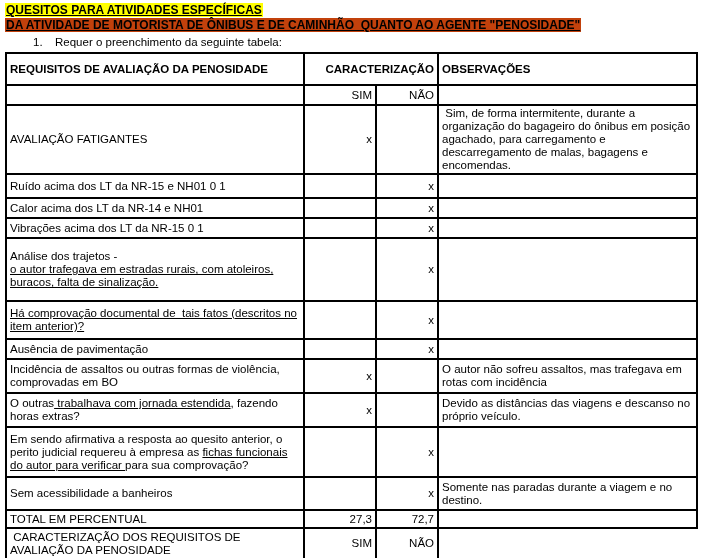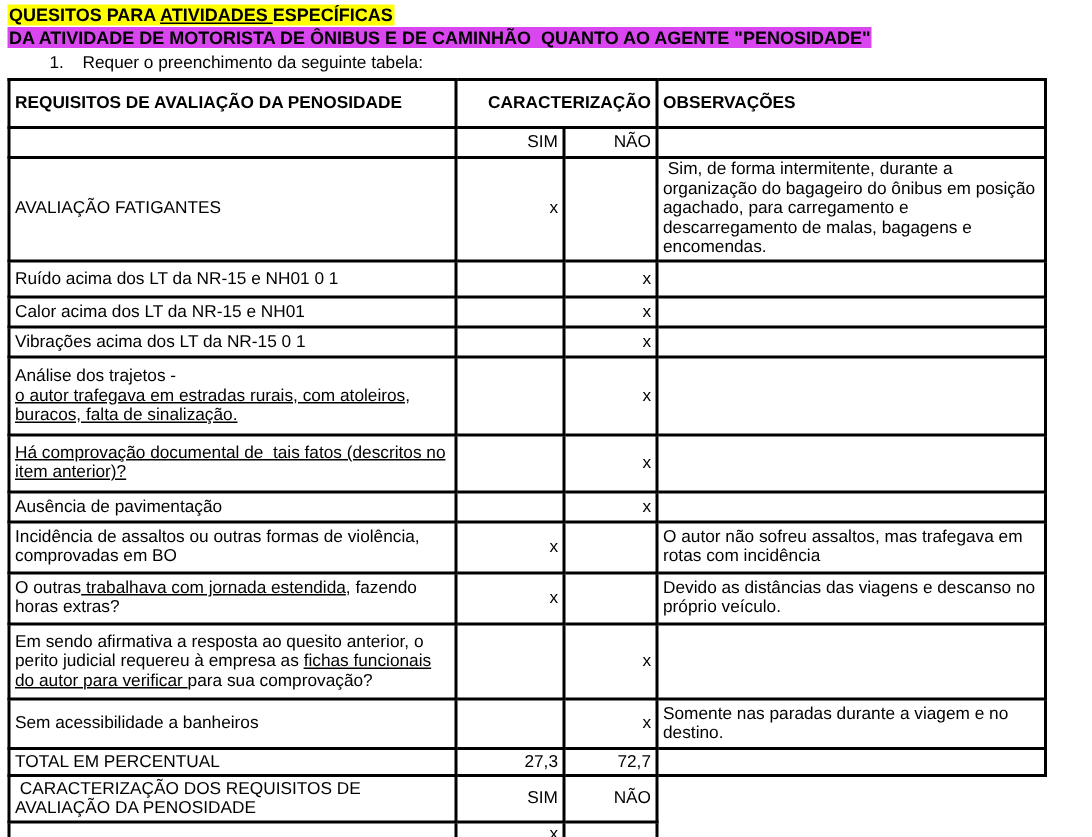--- a/index.html
+++ b/index.html
@@ -9,21 +9,21 @@
     background: #ffffff; color: #000000;
     font-family: "Liberation Sans", sans-serif;
   }
   .doc { padding: 3px 0 0 5px; }
   .title-line {
     font-weight: bold;
     font-size: 12px;
     line-height: 15px;
     white-space: pre-wrap;
   }
-  .hl { display: inline; padding: 0 1px; }
+  .hl { display: inline; padding: 0 1px; text-decoration: underline; }
   .u { text-decoration: underline; }
   .list-line {
     font-size: 11.5px;
     line-height: 14px;
     margin: 2px 0 3px 0;
     padding-left: 28px;
   }
   .list-num { display: inline-block; min-width: 22px; }
   table.main {
     border-collapse: collapse;
@@ -42,21 +42,21 @@
   .b { font-weight: bold; }
   .c { text-align: right; }
 </style>
 </head>
 <body>
 
 <div class="doc">
 
   <div class="title-line"><span class="hl" style="background-color: rgb(255, 255, 0);"><span>QUESITOS PARA </span><span class="u">ATIVIDADES </span><span>ESPECÍFICAS</span></span></div>
 
-  <div class="title-line"><span class="hl" style="background-color: #d946ef;">DA ATIVIDADE DE MOTORISTA DE ÔNIBUS E DE CAMINHÃO  QUANTO AO AGENTE "PENOSIDADE"</span></div>
+  <div class="title-line"><span class="hl" style="background-color: #c2410c;">DA ATIVIDADE DE MOTORISTA DE ÔNIBUS E DE CAMINHÃO  QUANTO AO AGENTE "PENOSIDADE"</span></div>
 
   <div class="list-line">
     <span class="list-num">1.</span><span>Requer o preenchimento da seguinte tabela:</span>
   </div>
 
   <table class="main">
     <colgroup>
       <col style="width:298px">
         <col style="width:72px">
         <col style="width:62px">
@@ -89,34 +89,34 @@
     </tr>
 
     <tr style="height:24px">
       <td><span>Ruído acima dos LT da NR-15 e NH01 0 1</span></td>
       <td class="c"></td>
       <td class="c">x</td>
       <td></td>
     </tr>
 
     <tr style="height:20px">
-      <td><span>Calor acima dos LT da NR-15 e NH01</span></td>
+      <td><span>Calor acima dos LT da NR-14 e NH01</span></td>
       <td class="c"></td>
       <td class="c">x</td>
       <td></td>
     </tr>
 
     <tr style="height:20px">
       <td><span>Vibrações acima dos LT da NR-15 0 1</span></td>
       <td class="c"></td>
       <td class="c">x</td>
       <td></td>
     </tr>
 
-    <tr style="height:52px">
+    <tr style="height:63px">
       <td><span>Análise dos trajetos -
 </span><span class="u">o autor trafegava em estradas rurais, com atoleiros,
 buracos, falta de sinalização.</span></td>
       <td class="c"></td>
       <td class="c">x</td>
       <td></td>
     </tr>
 
     <tr style="height:38px">
       <td><span class="u">Há comprovação documental de  tais fatos (descritos no

